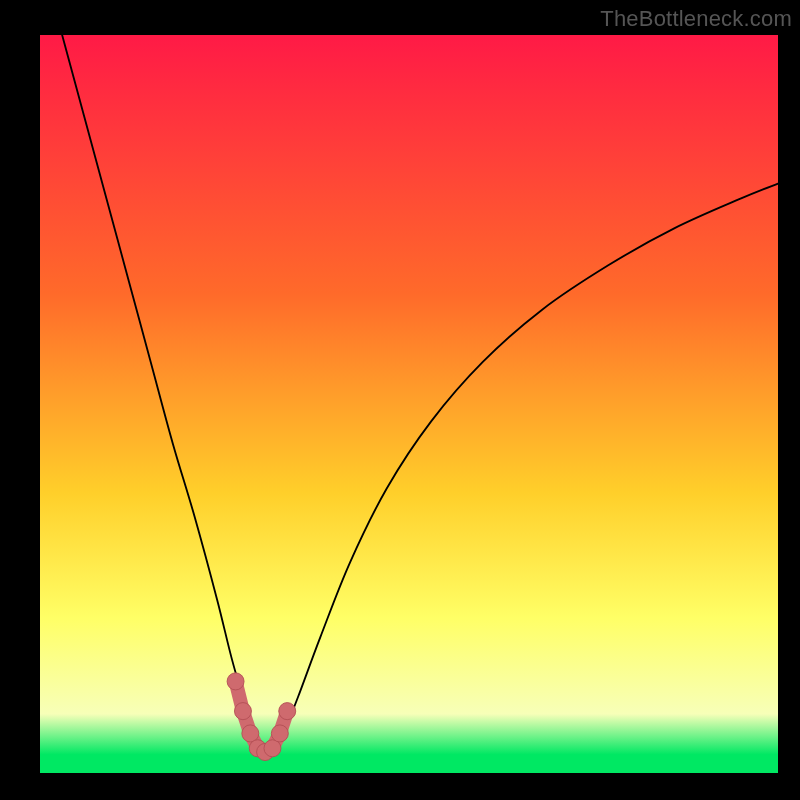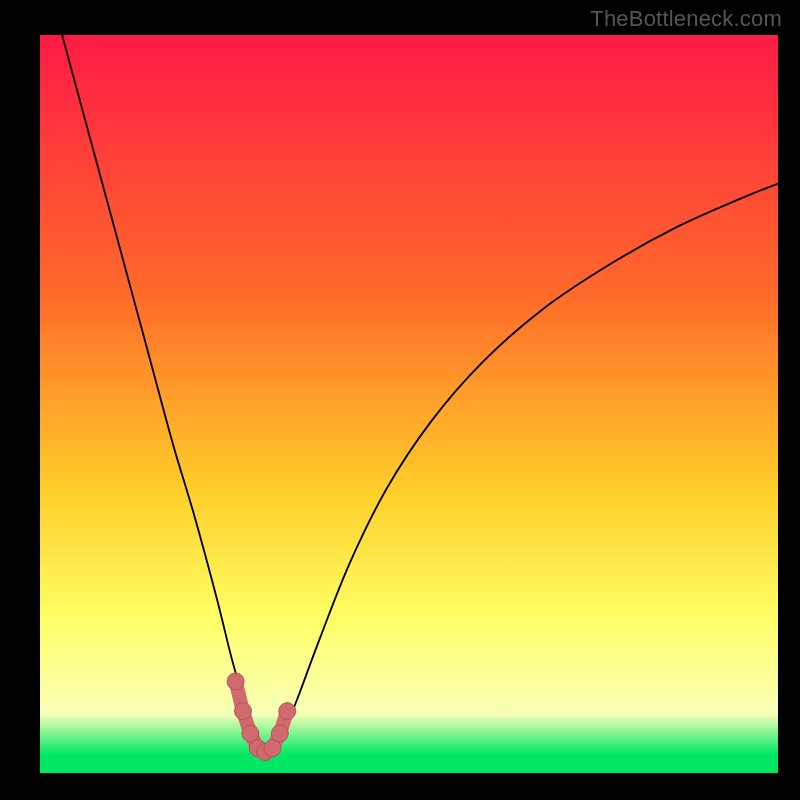--- a/index.html
+++ b/index.html
@@ -30,21 +30,21 @@
   .curve-svg {
     position: absolute;
     inset: 0;
     width: 100%;
     height: 100%;
     overflow: visible;
   }
   .watermark {
     position: absolute;
     top: 6px;
-    right: 18px;
+    right: 8px;
     color: #555;
     font-size: 22px;
     letter-spacing: 0.2px;
   }
 </style>
 </head>
 <body>
 
 <div class="stage">
 

